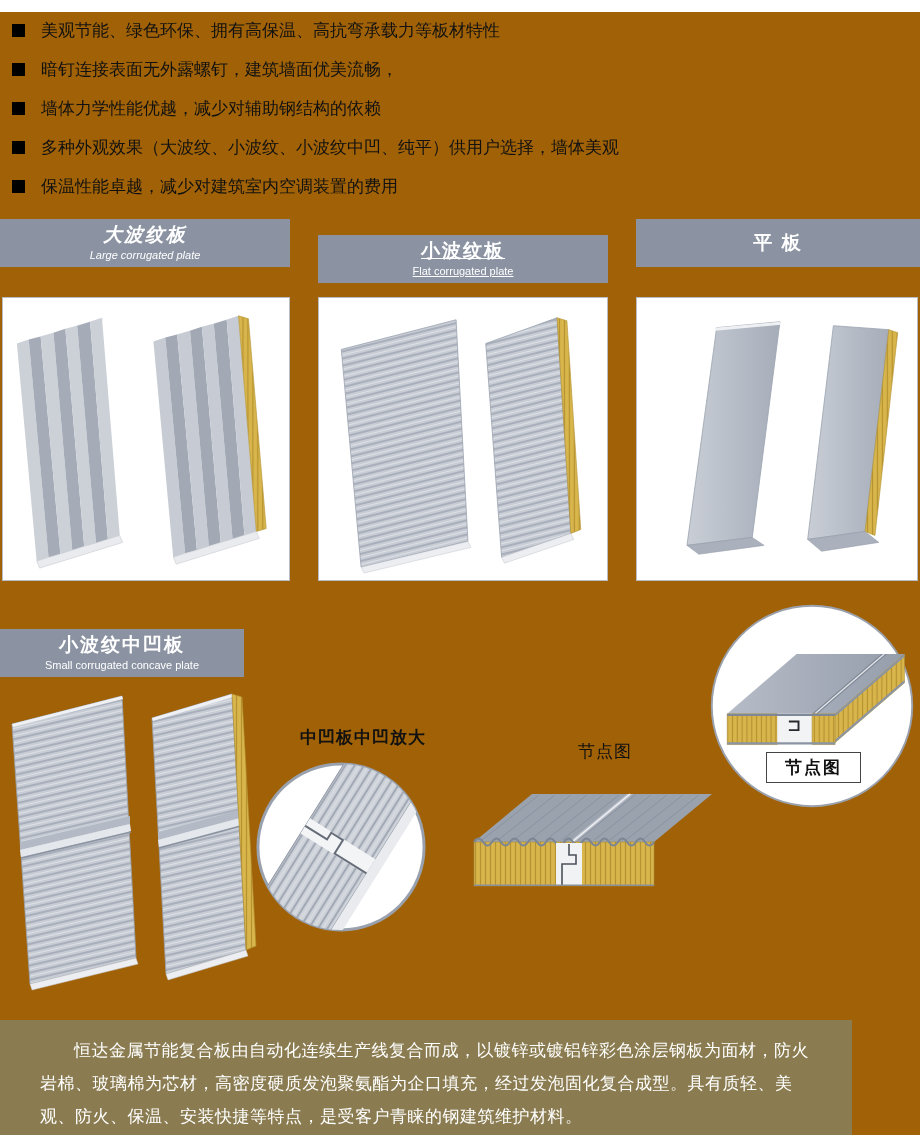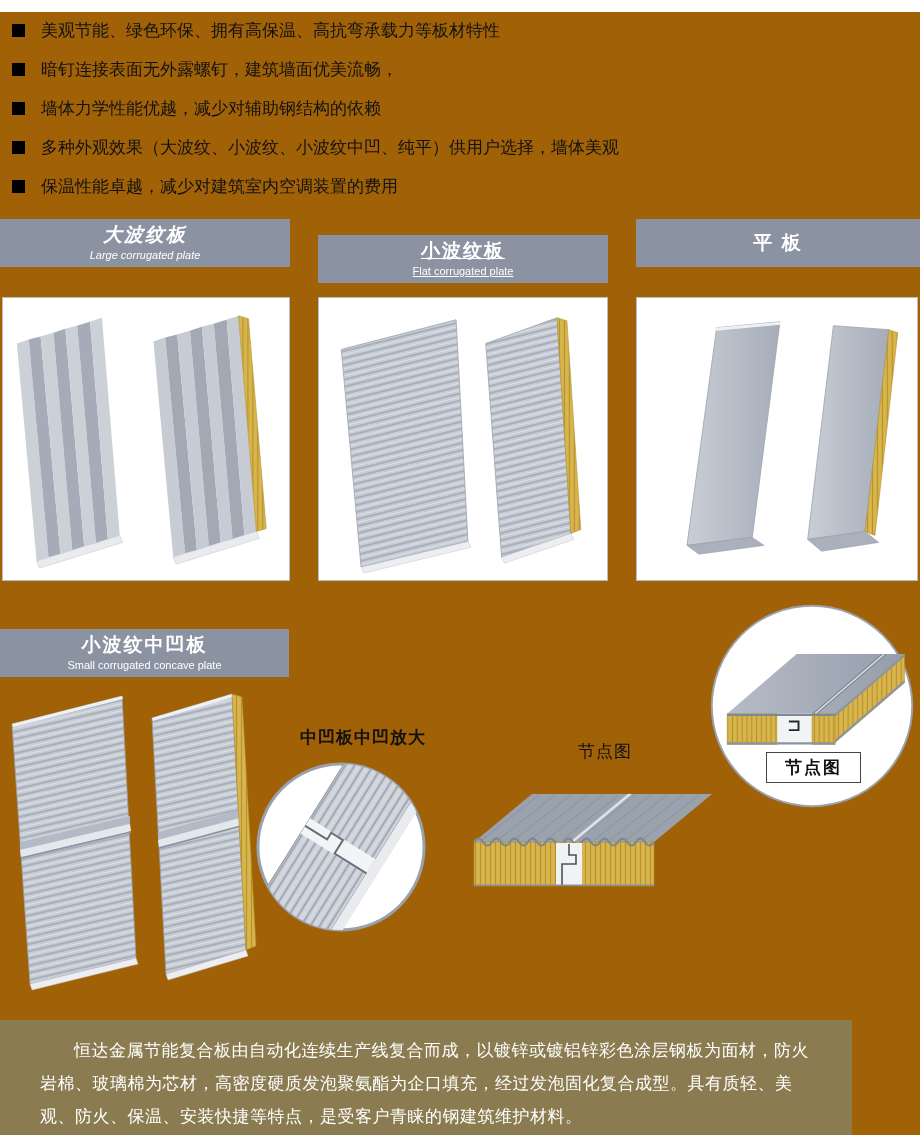--- a/index.html
+++ b/index.html
@@ -138,21 +138,21 @@
       <polygon points="50,250 80,30 144,24 116,242" fill="url(#grC)" stroke="#9aa2af" stroke-width="0.8"></polygon>
       <polygon points="78,30 144,24 145,27 79,33" fill="#eef0f3"></polygon>
       <polygon points="50,250 116,242 128,250 62,259" fill="#aab1bd" stroke="#8f97a4" stroke-width="0.5"></polygon>
 
       <polygon points="172,244 198,28 254,32 230,236" fill="url(#grC)" stroke="#9aa2af" stroke-width="0.8"></polygon>
       <polygon points="254,32 263,35 240,240 230,236" fill="url(#wlC)" stroke="#b08f2e" stroke-width="0.6"></polygon>
       <polygon points="172,244 230,236 244,247 186,256" fill="#aab1bd" stroke="#8f97a4" stroke-width="0.5"></polygon>
     </svg>
   </div>
 
-  <div class="sec-bar" style="left:0;top:617px;width:289px;">
+  <div class="sec-bar" style="left:0;top:617px;width:244px;">
     <div class="sec-zh">小波纹中凹板</div>
     <div class="sec-en">Small corrugated concave plate</div>
   </div>
 
   <div class="free-img" style="left:4px;top:670px;width:285px;height:310px;">
     <svg viewBox="0 0 285 310">
       <defs>
         <pattern id="fnD" width="7" height="7" patternUnits="userSpaceOnUse" patternTransform="rotate(-13)">
           <rect width="7" height="7" fill="#c8cdd5"></rect>
           <line x1="0" y1="2" x2="7" y2="2" stroke="#9ba3b0" stroke-width="1.4"></line>

